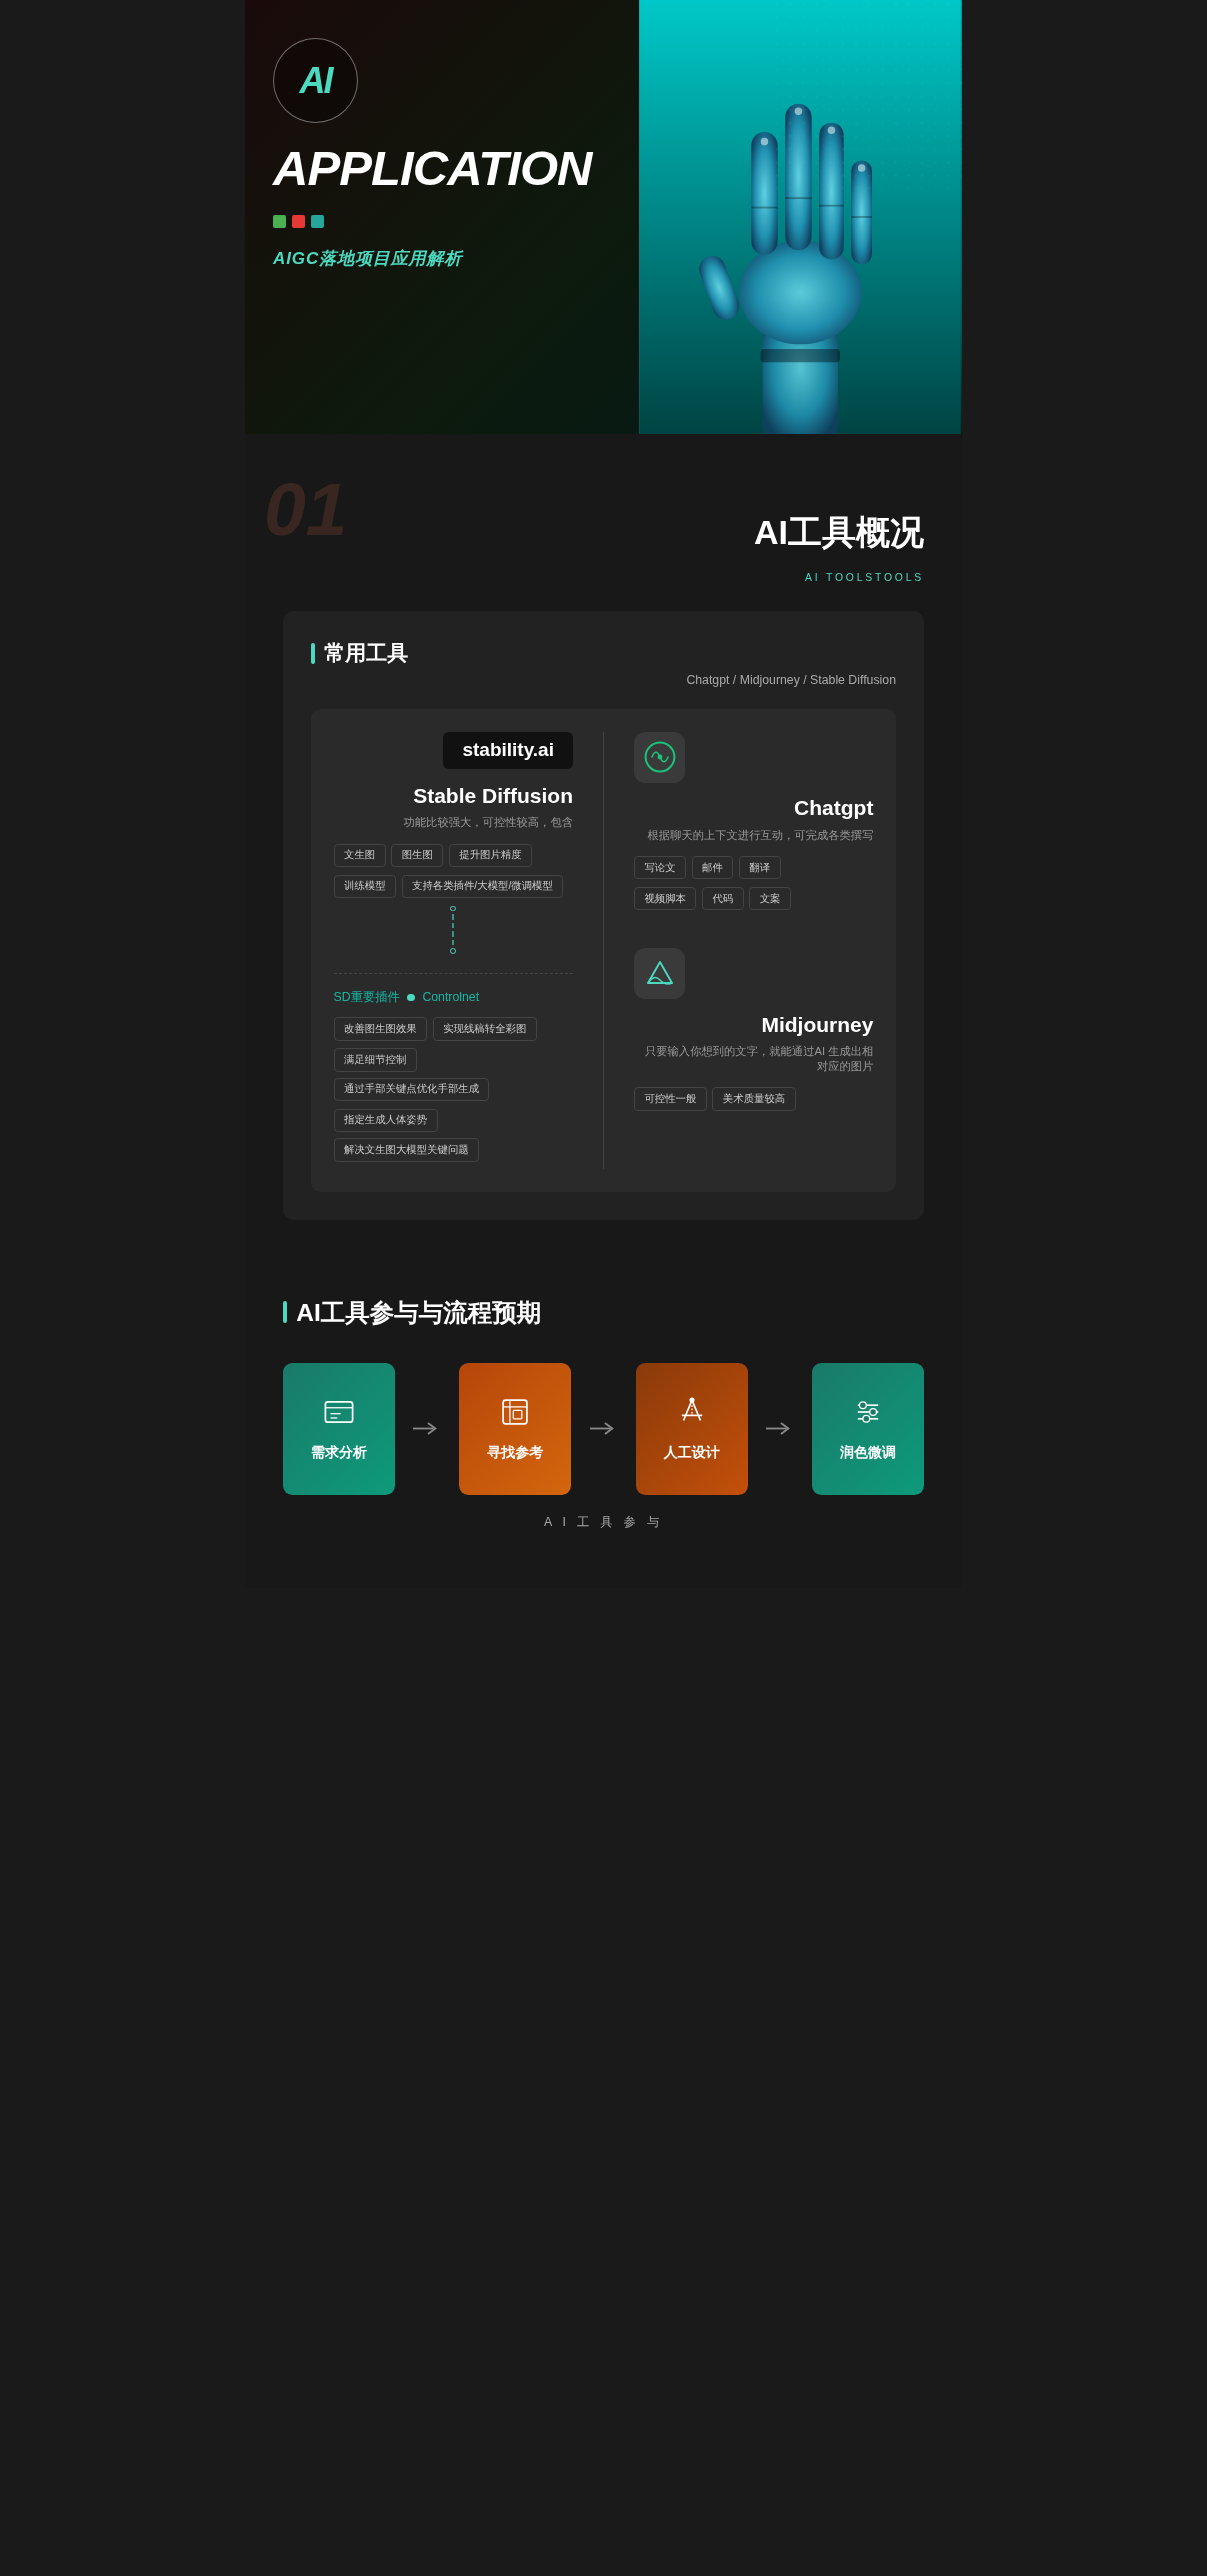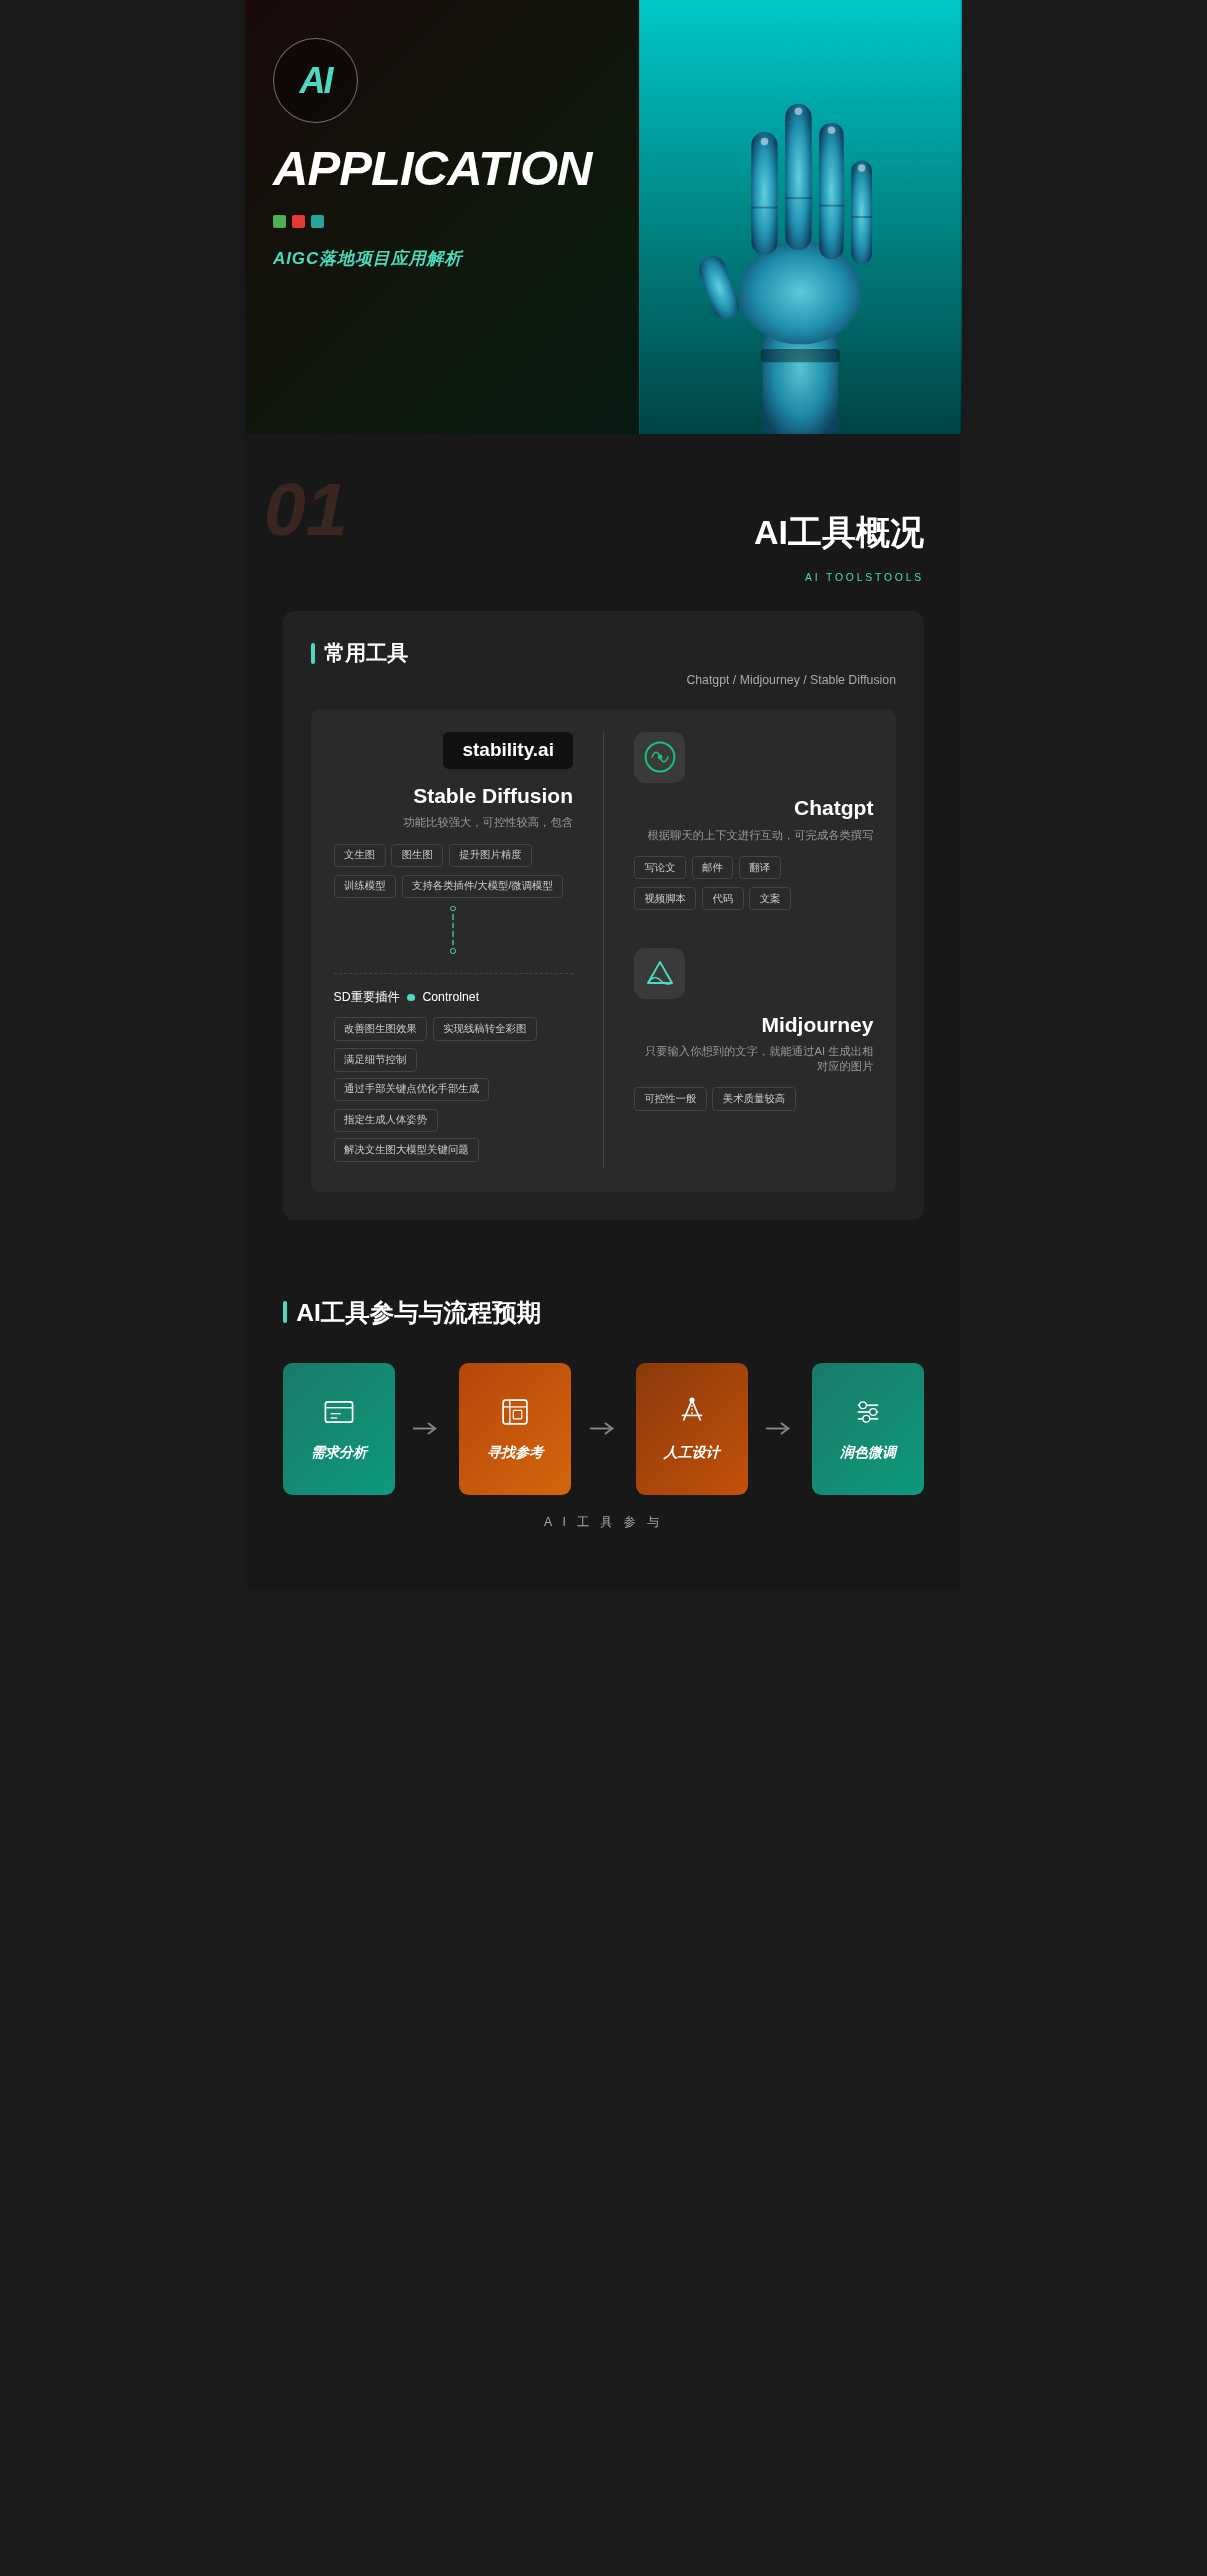--- a/index.html
+++ b/index.html
@@ -204,21 +204,21 @@
     }
 
     
     .sd-plugin-section {
       margin-top: 19px;
       padding-top: 15px;
       border-top: 0.9px dashed #444;
     }
     .sd-plugin-title {
       font-size: 12.3px;
-      color: #ffffff;
+      color: #14b8a6;
       margin-bottom: 11.3px;
       display: flex;
       align-items: center;
       gap: 7.5px;
     }
     .sd-plugin-dot {
       width: 7.5px;
       height: 7.5px;
       border-radius: 50%;
       background: #4dd9c0;
@@ -256,21 +256,20 @@
       height: 22.6px;
       background: #4dd9c0;
       border-radius: 1.9px;
     }
 
     .workflow-cards {
       display: flex;
       align-items: center;
       gap: 16px;
       justify-content: center;
-      font-style: italic;
     }
     .wf-card {
       width: 132px;
       height: 132px;
       border-radius: 9.4px;
       display: flex;
       flex-direction: column;
       align-items: center;
       justify-content: center;
       gap: 7.5px;

